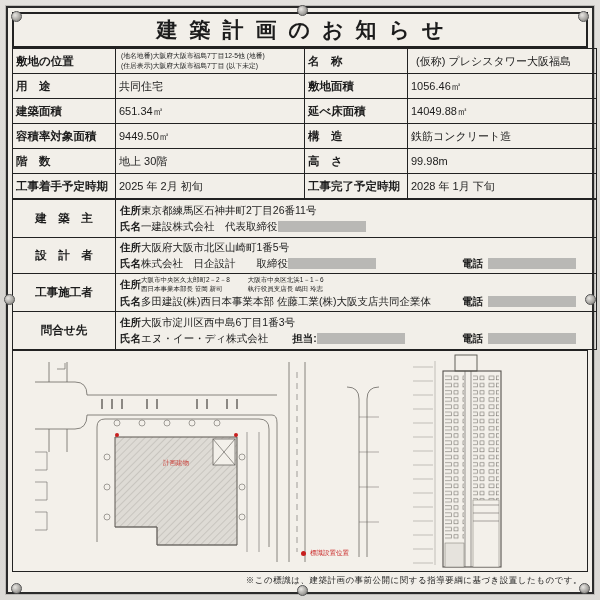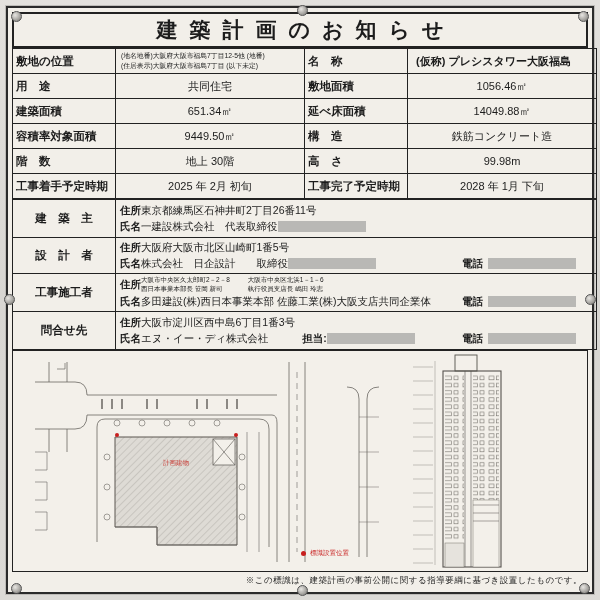--- a/index.html
+++ b/index.html
@@ -9,21 +9,21 @@
   
   .screw{position:absolute;width:9px;height:9px;border-radius:50%;background:radial-gradient(circle at 35% 35%,#e8e6e2,#9a9894 70%,#6f6d69);border:1px solid #555;z-index:5;}
   
   .titlebox{margin:4px 4px 0 4px;border:2px solid #222;height:32px;display:flex;align-items:center;justify-content:center;text-align:right;}
   .titlebox span{font-size:21px;font-weight:bold;letter-spacing:12px;text-indent:12px;white-space:nowrap;}
   
   table{border-collapse:collapse;table-layout:fixed;margin:0 4px;width:584px;}
   td,th{border:1.5px solid #222;padding:0 3px;overflow:hidden;}
   .specs td{height:24px;}
   .specs .lab{font-weight:bold;font-size:11.5px;text-align:left;white-space:nowrap;}
-  .specs .val{font-size:11px;text-align:center;white-space:nowrap;}
+  .specs .val{font-size:11px;white-space:nowrap;}
   .specs .small-lines{font-size:6.8px;line-height:1.5;text-align:left;padding-left:5px;white-space:nowrap;}
   .parties th{font-weight:bold;font-size:11.5px;text-align:center;white-space:nowrap;width:103px;}
   .parties td.content{font-size:10.5px;padding:2px 4px;}
   .pline{display:flex;align-items:center;gap:0;line-height:1.45;white-space:nowrap;}
   .pl{font-weight:bold;flex:0 0 auto;}
   .redact{display:inline-block;width:88px;height:11px;background:#b9b8b5;vertical-align:middle;flex:0 0 auto;}
   .phone{margin-left:auto;display:flex;align-items:center;gap:5px;font-weight:bold;padding-right:16px;}
   .ablock{font-size:6.5px;line-height:1.35;text-align:left;margin-right:18px;}
   
   .drawbox{position:relative;margin:0 4px;border:1.5px solid #222;height:220px;background:#f3f0ea;}
@@ -63,21 +63,21 @@
           <col style="width:189px">
         </colgroup>
       <tbody>
           <tr>
         <td class="lab">敷地の位置</td>
         <td class="val small-lines">
           <div>(地名地番)大阪府大阪市福島7丁目12-5他 (地番)</div>
           <div>(住居表示)大阪府大阪市福島7丁目 (以下未定)</div>
         </td>
         <td class="lab">名　称</td>
-        <td class="val" style="text-align:left;padding-left:8px;font-weight:bold;">(仮称) プレシスタワー大阪福島</td>
+        <td class="val" style="text-align:left;padding-left:8px;">(仮称) プレシスタワー大阪福島</td>
       </tr>
       <tr>
         <td class="lab">用　途</td>
         <td class="val">共同住宅</td>
         <td class="lab">敷地面積</td>
         <td class="val">1056.46㎡</td>
       </tr>
       <tr>
         <td class="lab">建築面積</td>
         <td class="val">651.34㎡</td>
@@ -170,21 +170,21 @@
       <tr style="height:38px;">
         <th>問合せ先</th>
         <td class="content">
           <div class="pline">
                 <span class="pl">住所</span>
                 <span>大阪市淀川区西中島6丁目1番3号</span>
               </div>
           <div class="pline">
                 <span class="pl">氏名</span>
                 <span>エヌ・イー・ディ株式会社</span>
-            <span style="margin-left:34px;font-weight:bold;text-align:right;">担当:</span>
+            <span style="margin-left:24px;font-weight:bold;text-align:right;">担当:</span>
                 <span class="redact"></span>
             <span class="phone">
                   <span>電話</span>
                   <span class="redact"></span>
                 </span>
           </div>
         </td>
       </tr>
     </tbody>
       </table>

